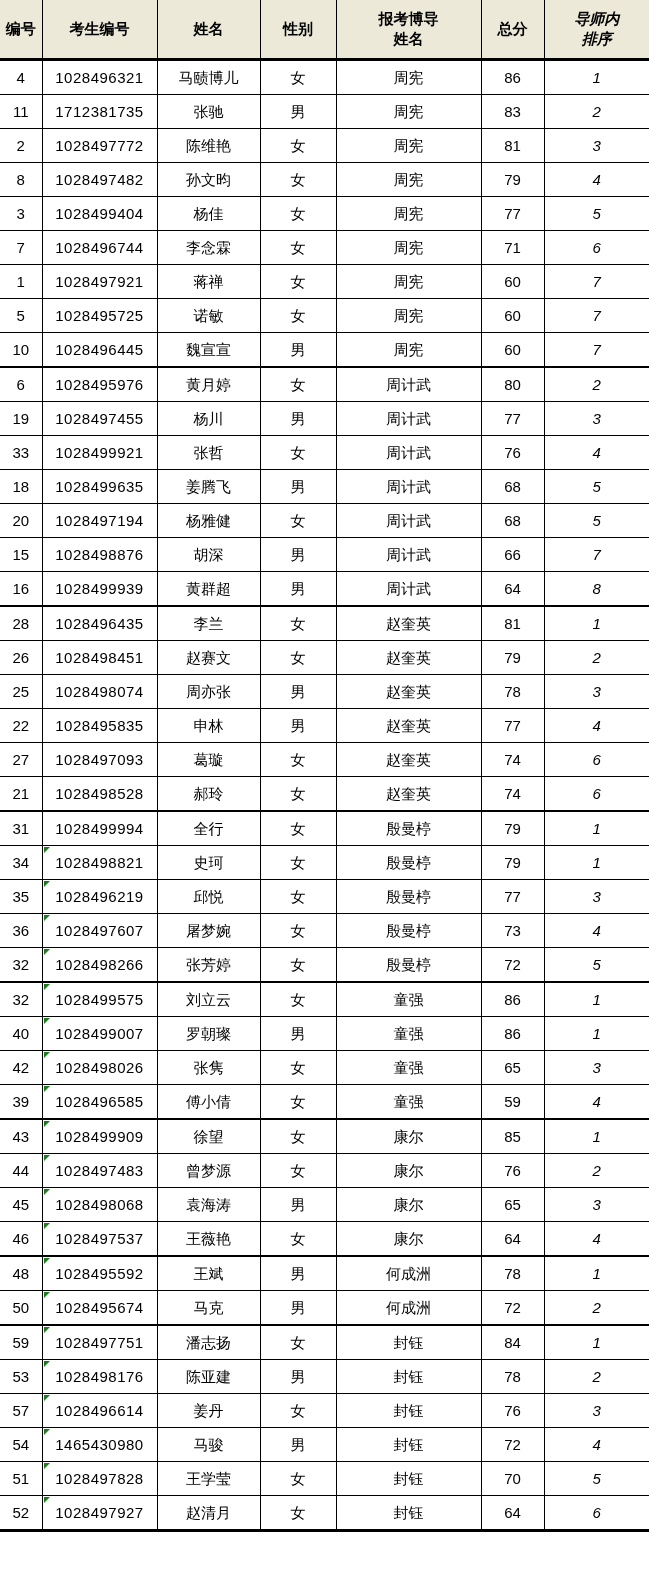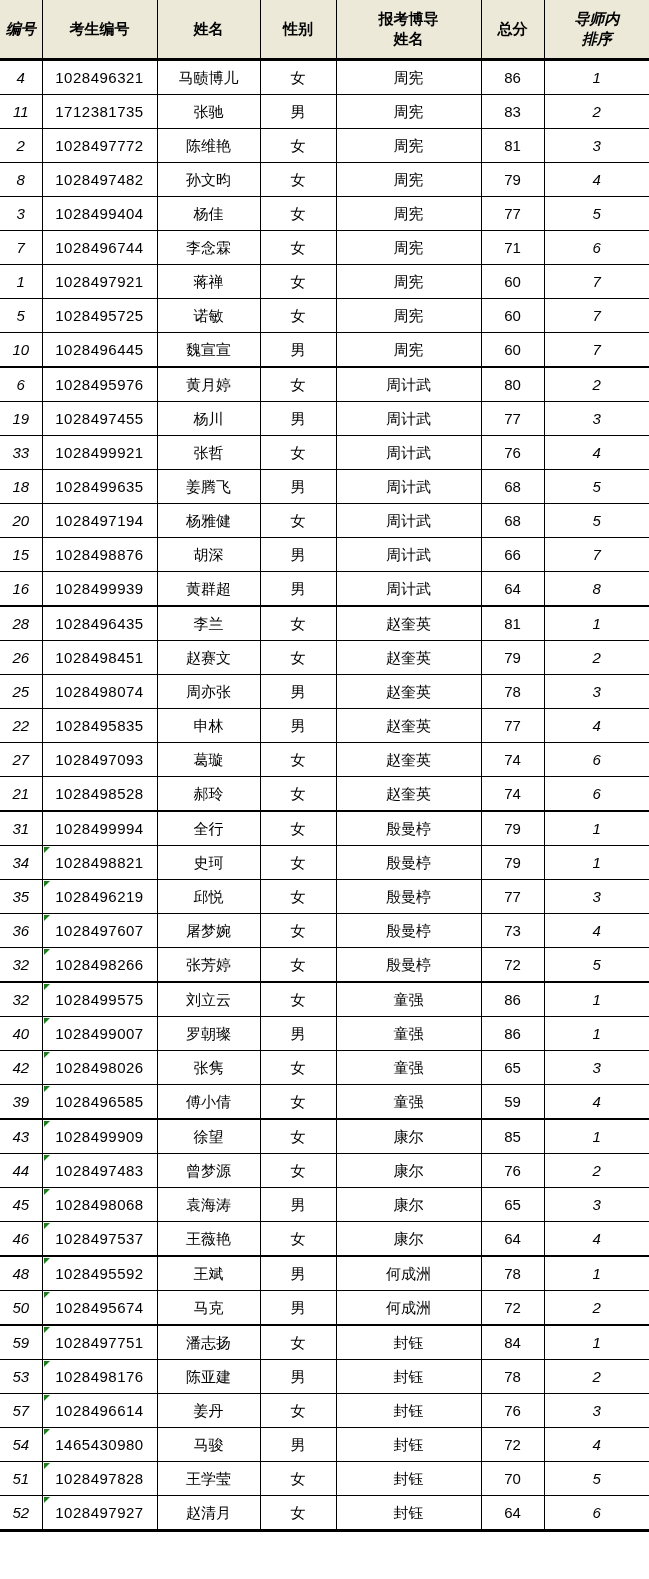--- a/index.html
+++ b/index.html
@@ -22,21 +22,21 @@
     table-layout:fixed;
     width:649px;
   }
   th,td{
     border:1px solid var(--grid-border);
     text-align:center;
     vertical-align:middle;
     padding:0;
     overflow:hidden;
   }
-  th:first-child,td:first-child{border-left:none;font-style:italic;}
+  th:first-child,td:first-child{border-left:none;}
   th:last-child,td:last-child{border-right:none;font-style:italic;}
   thead th{
     border-top:none;
     border-bottom:3px solid var(--grid-border);
     background:var(--header-bg);
     height:59px;
     font-size:15px;
     font-weight:bold;
     white-space:pre-line;
     line-height:20px;

